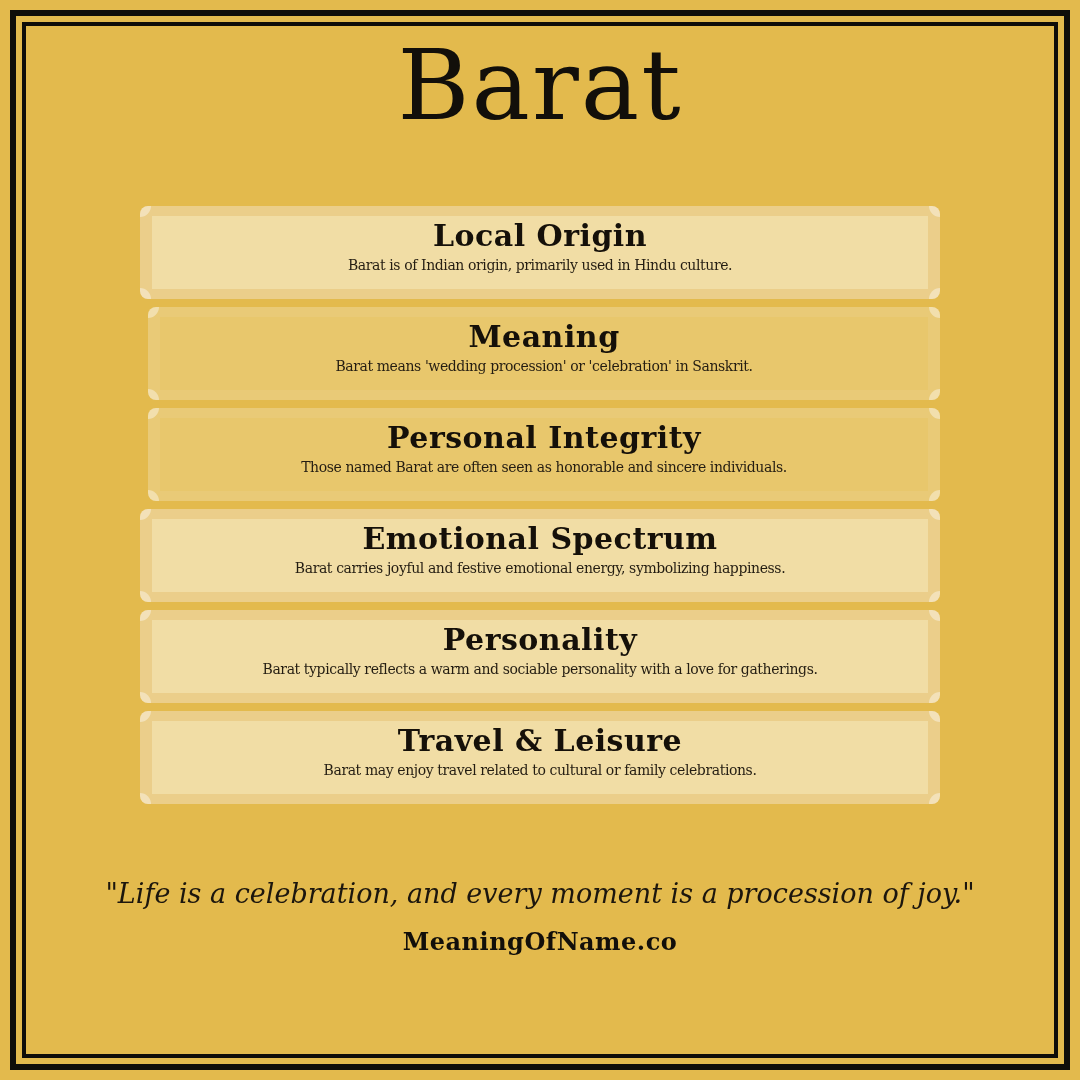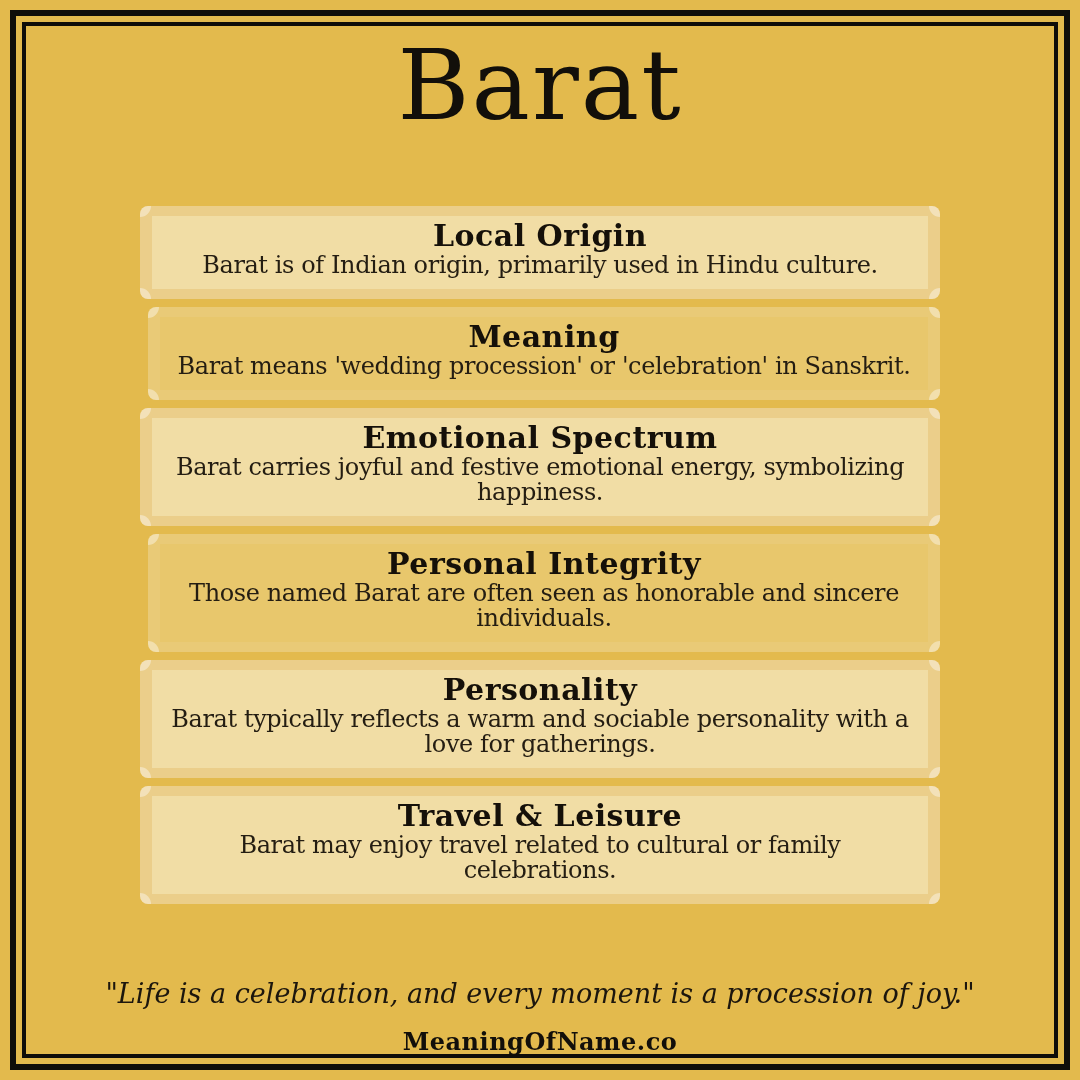--- a/index.html
+++ b/index.html
@@ -68,21 +68,21 @@
   .dot-bl { left: 0; top: 100%; }
   .dot-br { left: 100%; top: 100%; }
   .card-heading {
     font-size: 30px;
     line-height: 34px;
     font-weight: bold;
     letter-spacing: 0.5px;
     color: #151009;
   }
   .card-body {
-    font-size: 24px;
+    font-size: 14px;
     line-height: 25px;
     letter-spacing: -0.4px;
     color: #241d12;
     padding: 0 8px;
   }
   .quote {
     margin: 74px auto 0 auto;
     width: 900px;
     font-size: 27px;
     font-style: italic;
@@ -121,39 +121,39 @@
     <span class="corner-dot dot-tl"></span>
     <span class="corner-dot dot-tr"></span>
     <span class="corner-dot dot-bl"></span>
     <span class="corner-dot dot-br"></span>
     <div class="card-inner">
       <div class="card-heading">Meaning</div>
       <div class="card-body">Barat means 'wedding procession' or 'celebration' in Sanskrit.</div>
     </div>
   </div>
 
+  <div class="card even">
+    <span class="corner-dot dot-tl"></span>
+    <span class="corner-dot dot-tr"></span>
+    <span class="corner-dot dot-bl"></span>
+    <span class="corner-dot dot-br"></span>
+    <div class="card-inner">
+      <div class="card-heading">Personal Integrity</div>
+      <div class="card-body">Those named Barat are often seen as honorable and sincere individuals.</div>
+    </div>
+  </div>
+
   <div class="card">
     <span class="corner-dot dot-tl"></span>
     <span class="corner-dot dot-tr"></span>
     <span class="corner-dot dot-bl"></span>
     <span class="corner-dot dot-br"></span>
     <div class="card-inner">
       <div class="card-heading">Emotional Spectrum</div>
       <div class="card-body">Barat carries joyful and festive emotional energy, symbolizing happiness.</div>
-    </div>
-  </div>
-
-  <div class="card even">
-    <span class="corner-dot dot-tl"></span>
-    <span class="corner-dot dot-tr"></span>
-    <span class="corner-dot dot-bl"></span>
-    <span class="corner-dot dot-br"></span>
-    <div class="card-inner">
-      <div class="card-heading">Personal Integrity</div>
-      <div class="card-body">Those named Barat are often seen as honorable and sincere individuals.</div>
     </div>
   </div>
 
   <div class="card">
     <span class="corner-dot dot-tl"></span>
     <span class="corner-dot dot-tr"></span>
     <span class="corner-dot dot-bl"></span>
     <span class="corner-dot dot-br"></span>
     <div class="card-inner">
       <div class="card-heading">Personality</div>

